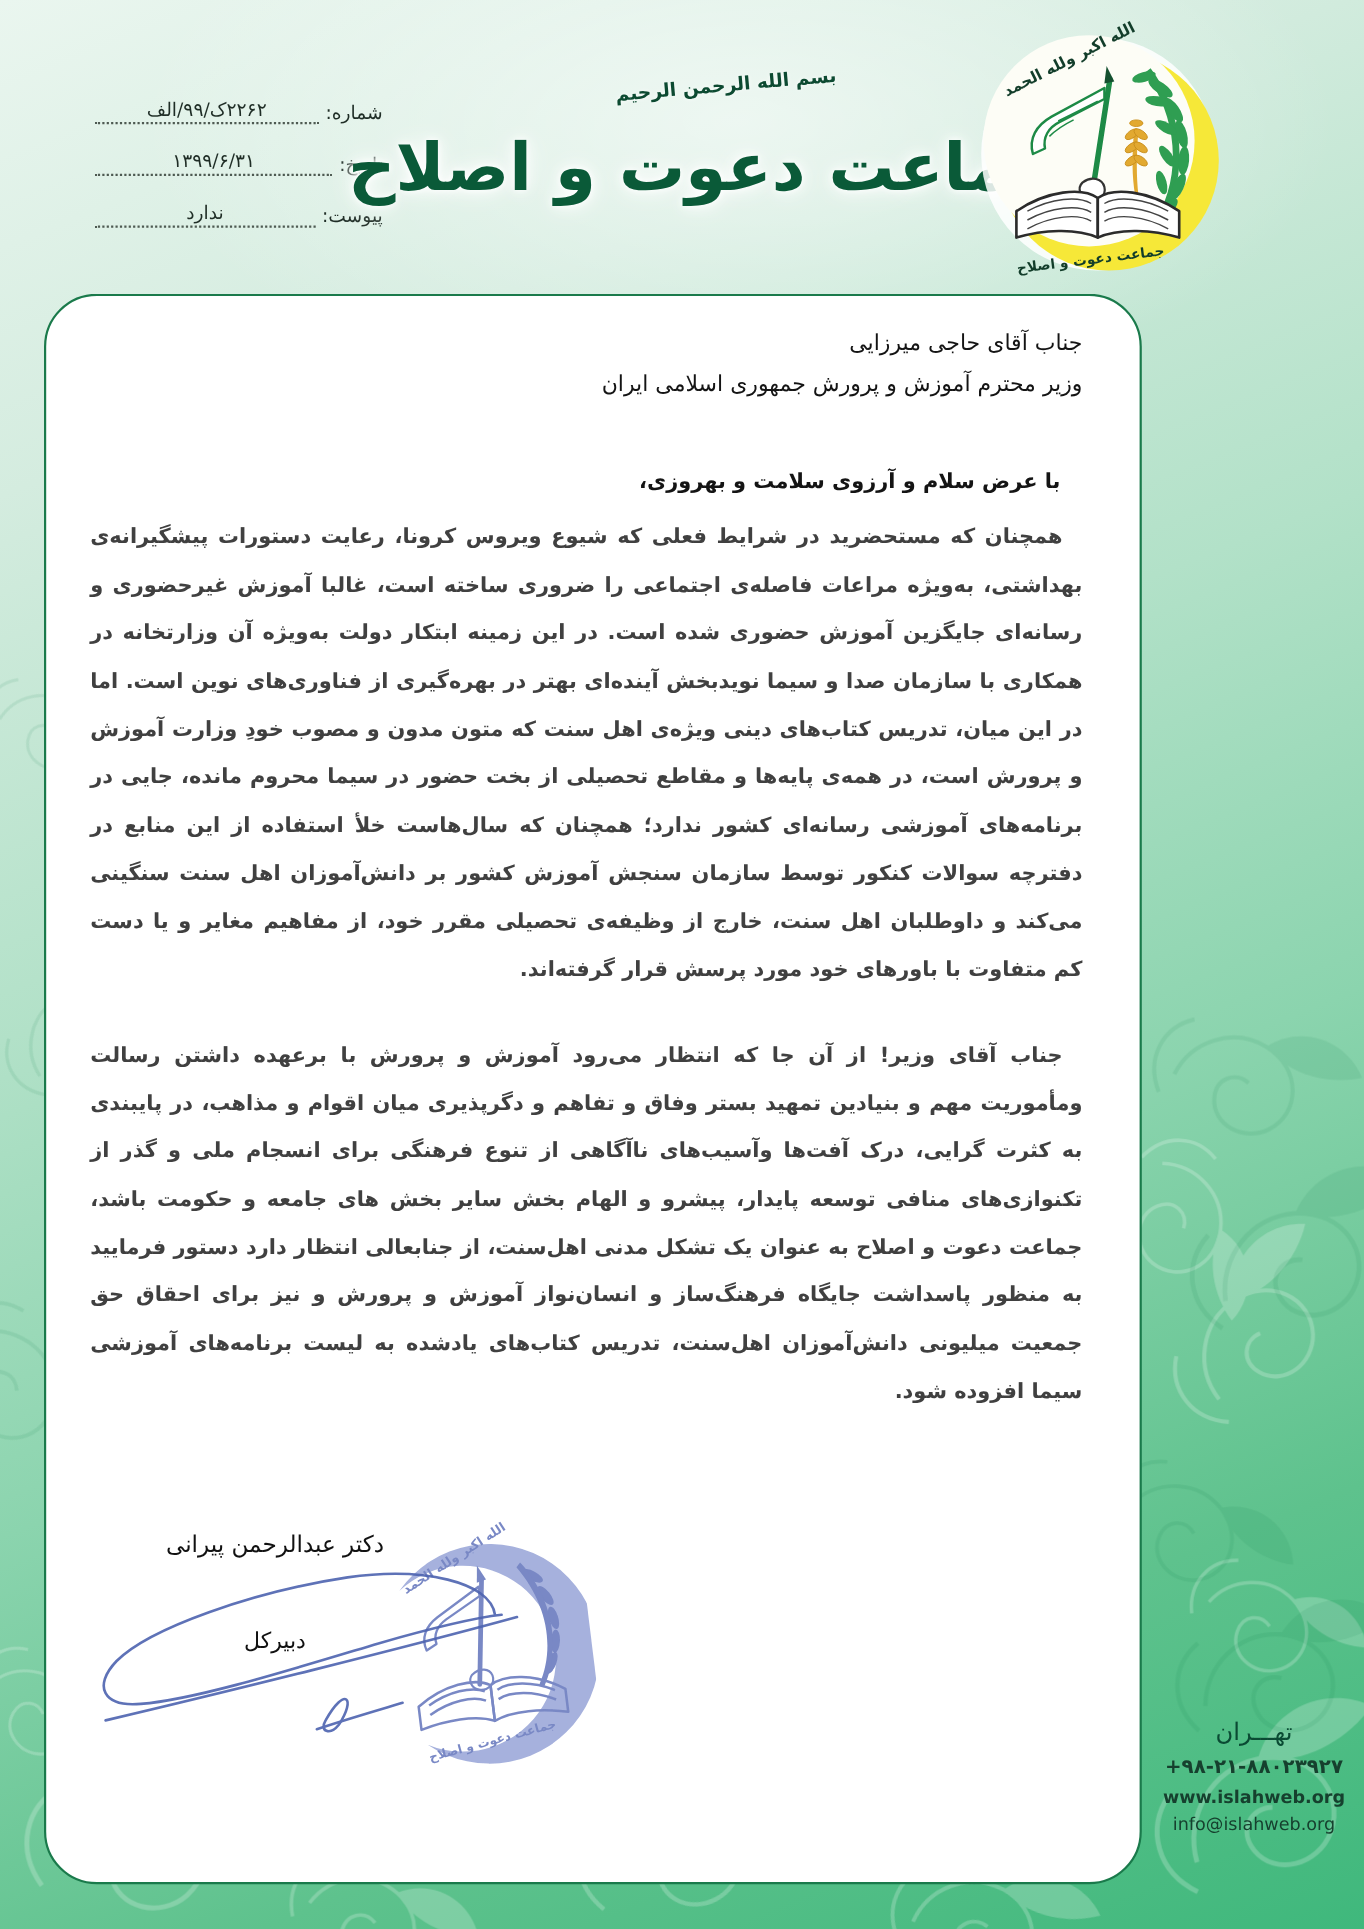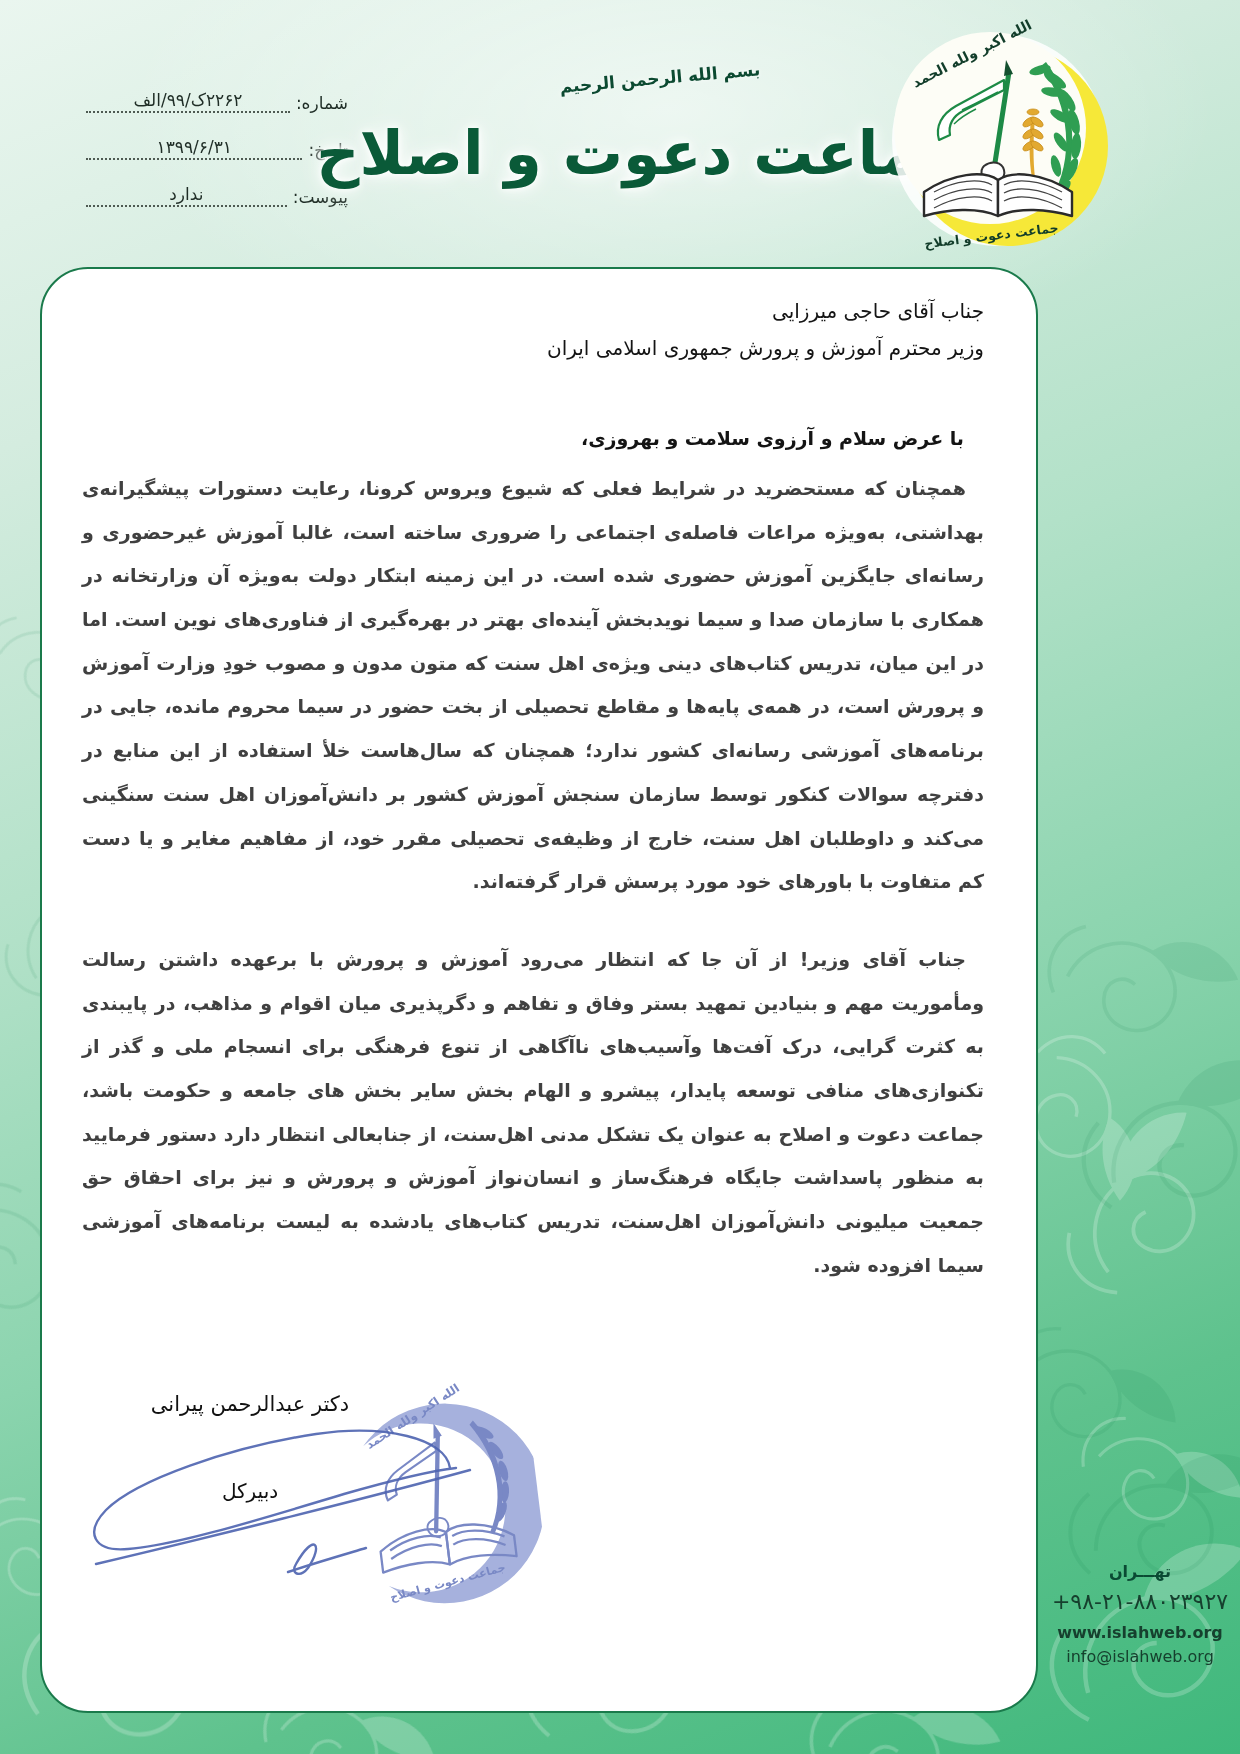--- a/index.html
+++ b/index.html
@@ -47,22 +47,22 @@
   
   .sig-block { position:absolute; left:100px; top:1383px; width:300px; z-index:4; text-align:center; color:#111; }
   .sig-closing { font-size:20px; line-height:2.1; }
   .sig-name { font-size:21px; line-height:2.0; }
   .sig-role { font-size:20px; line-height:2.0;margin-top:46px; }
   .sig-scribble { position:absolute; left:78px; top:1412px; width:405px; height:172px; z-index:5; }
   .stamp { position:absolute; left:345px; top:1378px; width:192px; height:228px; z-index:4; opacity:.92; transform:rotate(-7deg); }
 
   
   .contact { position:absolute; left:1042px; top:1560px; width:196px; z-index:3; text-align:center; color:#16402e; }
-  .contact-city { font-size:16px; font-weight:700; color:#0a4a33; line-height:1.45;text-align:center; }
-  .contact-phone { font-size:22px; font-weight:400; direction:ltr; letter-spacing:.5px; line-height:1.7; }
+  .contact-city { font-size:22px; font-weight:400; color:#0a4a33; line-height:1.45;text-align:center; }
+  .contact-phone { font-size:18px; font-weight:700; direction:ltr; letter-spacing:.5px; line-height:1.7; }
   .contact-web, .contact-email { font-size:16px; font-weight:700; direction:ltr; line-height:1.55; }
   .contact-email { font-weight:500; }
 </style>
 </head>
 <body>
 
 <div class="page">
 
   <svg class="bg-decor" viewBox="0 0 1240 1754" aria-hidden="true">
     <defs>

